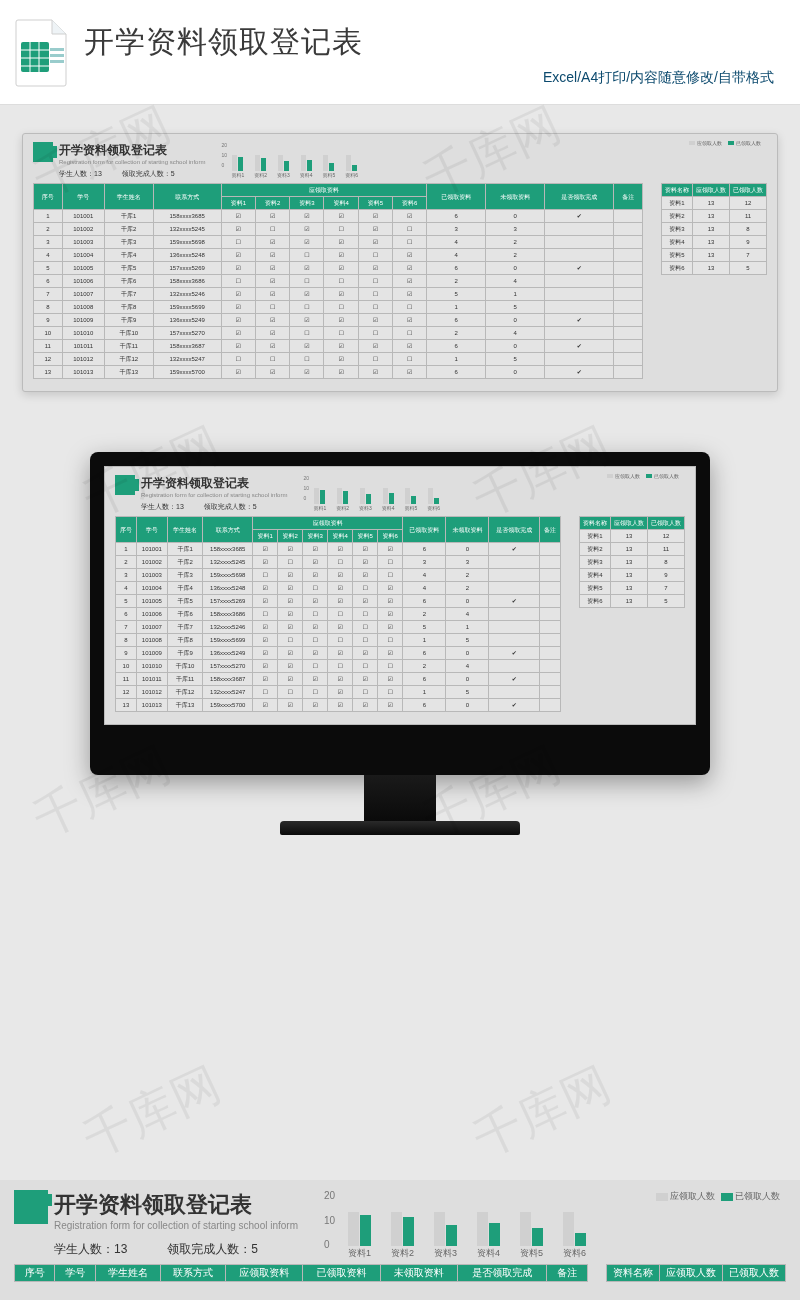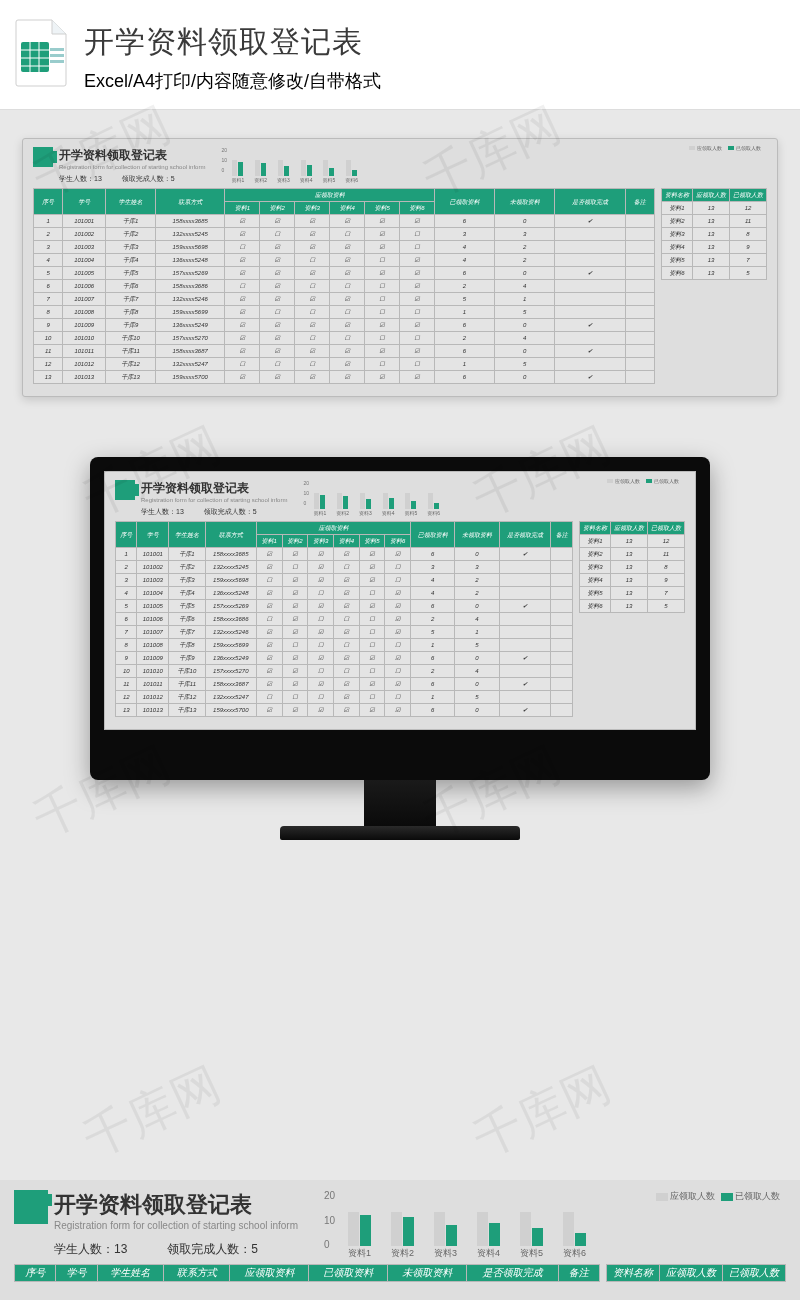--- a/index.html
+++ b/index.html
@@ -5,21 +5,21 @@
   *{box-sizing:border-box;margin:0;padding:0;}
   body{font-family:"Microsoft YaHei","PingFang SC",Arial,sans-serif;background:#e8e8e8;width:800px;height:1300px;overflow:hidden;position:relative;}
   .watermark{position:absolute;color:rgba(0,0,0,0.06);font-size:48px;transform:rotate(-25deg);pointer-events:none;z-index:100;}
   
   
   .hero{background:#fff;padding:18px 26px 16px 14px;display:flex;align-items:flex-start;gap:14px;border-bottom:1px solid #ddd;}
   .excel-icon{width:56px;height:70px;position:relative;}
   .excel-icon svg{width:56px;height:70px;}
   .hero-text{flex:1;padding-top:4px;}
   .hero-title{font-size:30px;color:#3a3a3a;font-weight:400;letter-spacing:1px;}
-  .hero-sub{font-size:18px;color:#000000;margin-top:6px;}
+  .hero-sub{font-size:14px;color:#0c4a6e;margin-top:6px;text-align:right;}
   
   
   .stage{padding:28px 22px;}
   .card{background:#dedede;border:1px solid #bbb;border-radius:3px;box-shadow:0 3px 10px rgba(0,0,0,.15);padding:6px 6px 8px;position:relative;}
   
   
   .monitor-wrap{display:flex;flex-direction:column;align-items:center;margin-top:60px;}
   .monitor{background:#0b0b0b;border-radius:8px;padding:14px 14px 50px;width:620px;box-shadow:0 8px 24px rgba(0,0,0,.35);}
   .monitor .card{border-radius:0;}
   .stand-neck{width:72px;height:46px;background:linear-gradient(#1a1a1a,#0a0a0a);}
@@ -43,21 +43,21 @@
   .bar-g{display:flex;flex-direction:column;align-items:center;gap:1px;}
   .bar-pair{display:flex;align-items:flex-end;gap:1px;height:24px;}
   .bar{width:5px;}
   .bar.a{background:#d0d0d0;}
   .bar.b{background:#1e9e7a;}
   .bar-lbl{font-size:5px;color:#666;}
   .legend{position:absolute;top:-2px;right:6px;font-size:5px;color:#666;display:flex;gap:6px;}
   .lg{display:flex;align-items:center;gap:2px;}
   .sw{width:6px;height:4px;}
   
-  .tables{display:flex;gap:6px;padding:2px 4px 4px;font-style:italic;}
+  .tables{display:flex;gap:18px;padding:2px 4px 4px;}
   .main-t{flex:1;border-collapse:collapse;}
   .main-t th,.main-t td{border:1px solid #b8b8b8;text-align:center;padding:1px 2px;font-size:6px;line-height:10px;white-space:nowrap;}
   .main-t th{background:#1e9e7a;color:#fff;font-weight:400;}
   .main-t td{background:#e4e4e4;}
   .side-t{border-collapse:collapse;align-self:flex-start;}
   .side-t th,.side-t td{border:1px solid #b8b8b8;text-align:center;padding:1px 3px;font-size:6px;line-height:10px;}
   .side-t th{background:#1e9e7a;color:#fff;font-weight:400;text-align:right;}
   .side-t td{background:#e4e4e4;}
   
   

